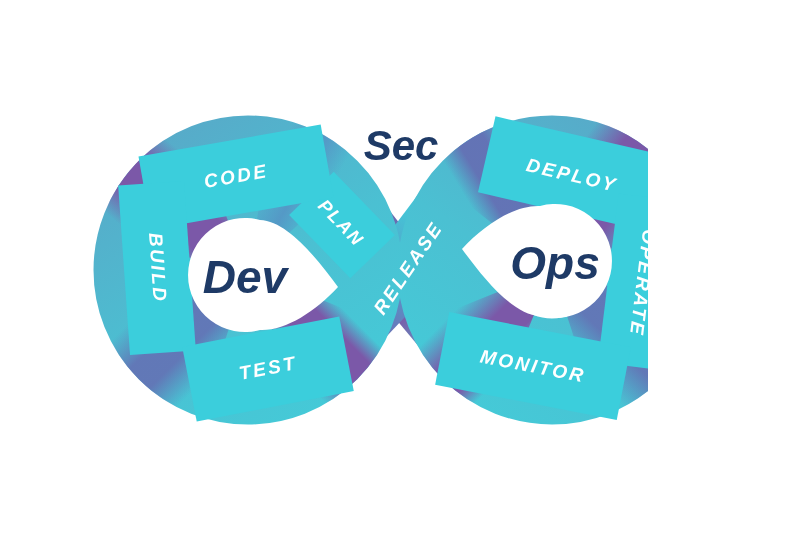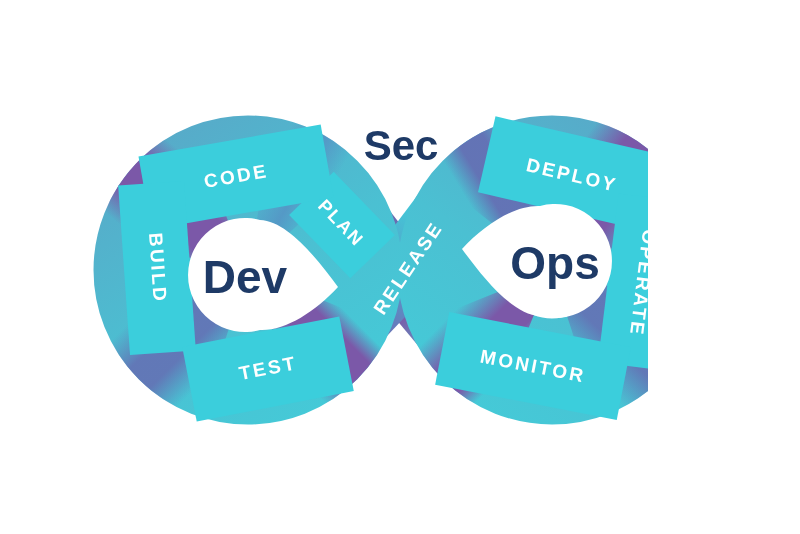--- a/index.html
+++ b/index.html
@@ -1,18 +1,18 @@
 <!DOCTYPE html>
 <html><head>
 <meta charset="utf-8">
 <style>
   html, body { margin: 0; padding: 0; background: #ffffff; }
   .stage {
     width: 648px; height: 534px; position: relative; overflow: hidden;
-    background: #ffffff; font-family: "Liberation Sans", sans-serif;
+    background: #ffffff; font-family: "Liberation Sans", sans-serif; font-style: italic;
   }
   svg { display: block; }
   text { font-family: "Liberation Sans", sans-serif; }
   .ring-label {
     font-size: 19px; font-weight: bold; letter-spacing: 2.5px;
     text-anchor: middle; dominant-baseline: central;
   }
   .ring-label-small {
     font-size: 18px; font-weight: bold; letter-spacing: 2px;
     text-anchor: middle; dominant-baseline: central;

